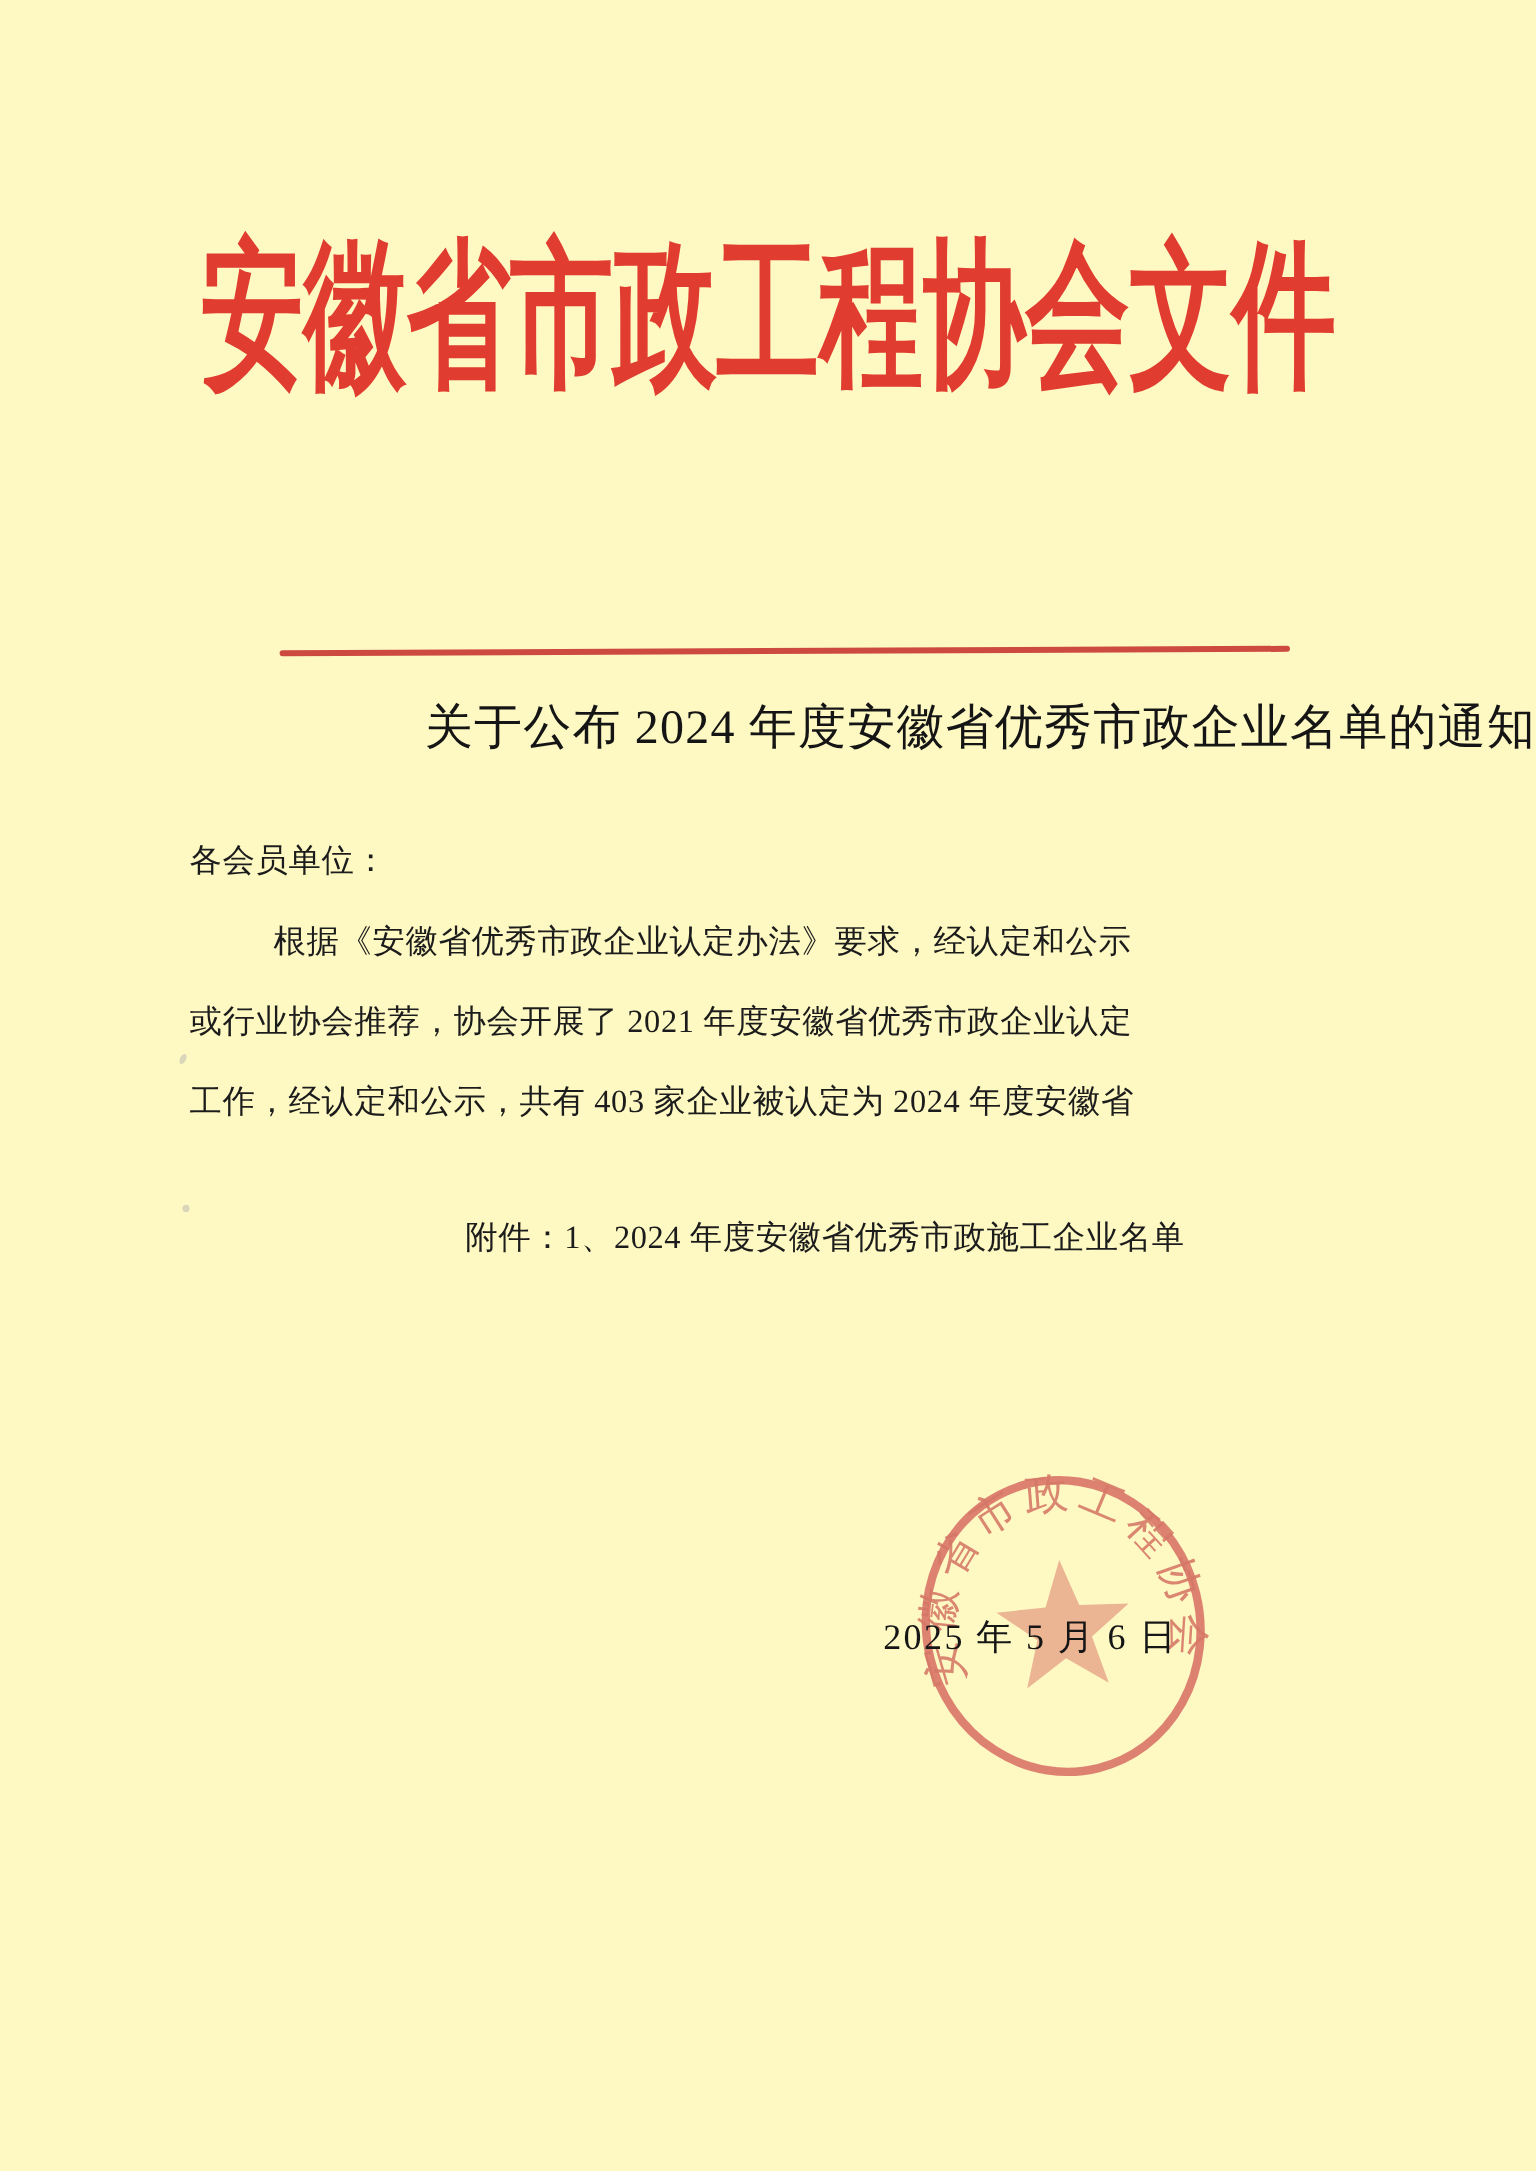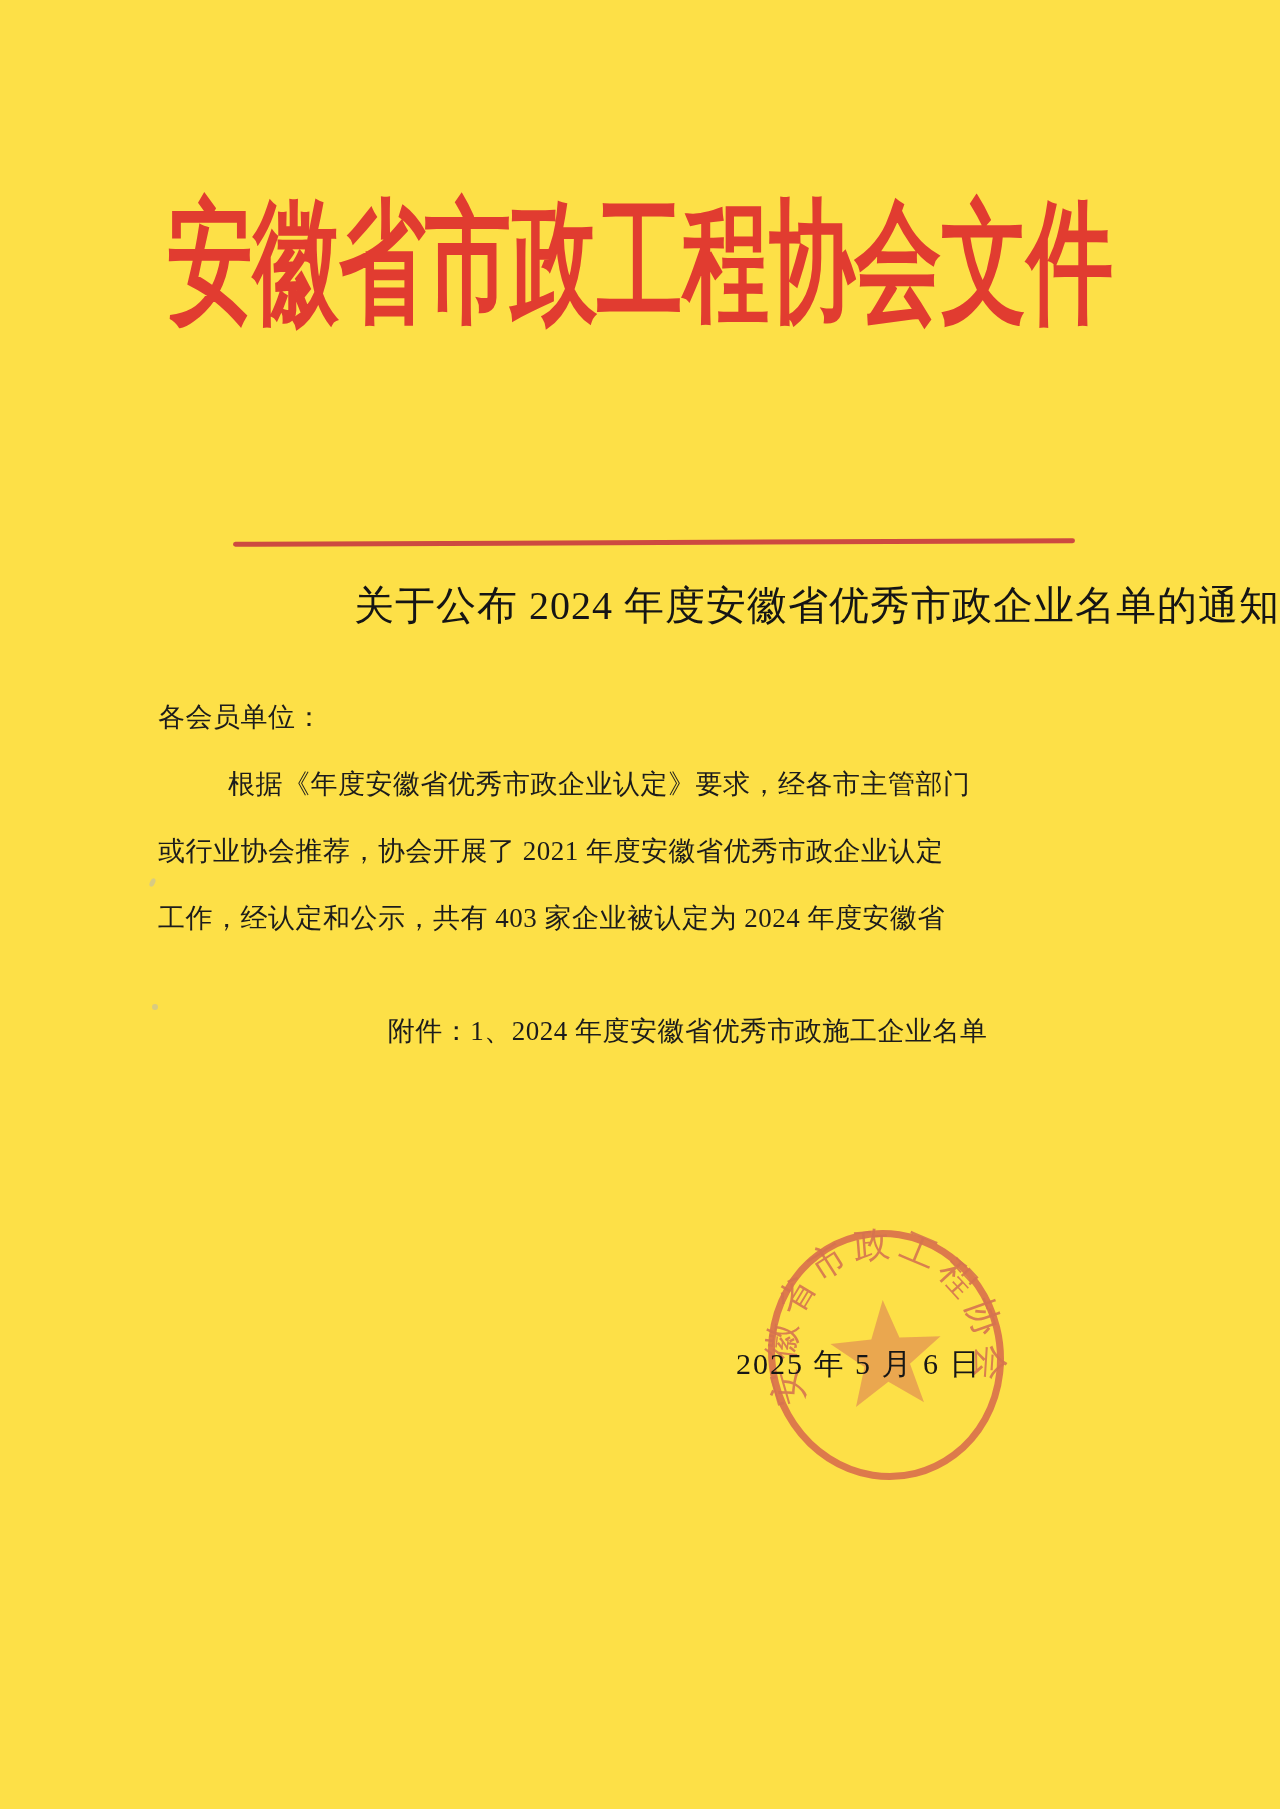--- a/index.html
+++ b/index.html
@@ -5,21 +5,21 @@
   html, body {
     margin: 0;
     padding: 0;
     background: #e8e8e8;
   }
   .page {
     position: relative;
     width: 1280px;
     height: 1809px;
     margin: 0 auto;
-    background: #fde047;
+    background: #fef9c3;
     overflow: hidden;
     font-family: "Liberation Serif", "DejaVu Serif", serif;
     color: #1f1f1f;
   }
 
   
   .org-title {
     position: absolute;
     top: 178px;
     left: 0;
@@ -125,21 +125,21 @@
 
   <div class="org-title" style="color:#e13c30;">安徽省市政工程协会文件</div>
 
 
   <div class="red-rule" style="background:#cd4a40;"></div>
 
   <div class="notice-title">关于公布 2024 年度安徽省优秀市政企业名单的通知</div>
 
   <div class="body-block">
     <div class="body-line">各会员单位：</div>
-    <div class="body-line indent">根据《年度安徽省优秀市政企业认定》要求，经各市主管部门</div>
+    <div class="body-line indent">根据《安徽省优秀市政企业认定办法》要求，经认定和公示</div>
     <div class="body-line">或行业协会推荐，协会开展了 2021 年度安徽省优秀市政企业认定</div>
     <div class="body-line">工作，经认定和公示，共有 403 家企业被认定为 2024 年度安徽省</div>
 
     <div class="attachment-block">
       <div class="body-line att-line-1">附件：1、2024 年度安徽省优秀市政施工企业名单</div>
     </div>
   </div>
 
   <svg class="seal" viewBox="0 0 248 266" aria-hidden="true">
     <g transform="rotate(-14 124 133)" opacity="0.82">

